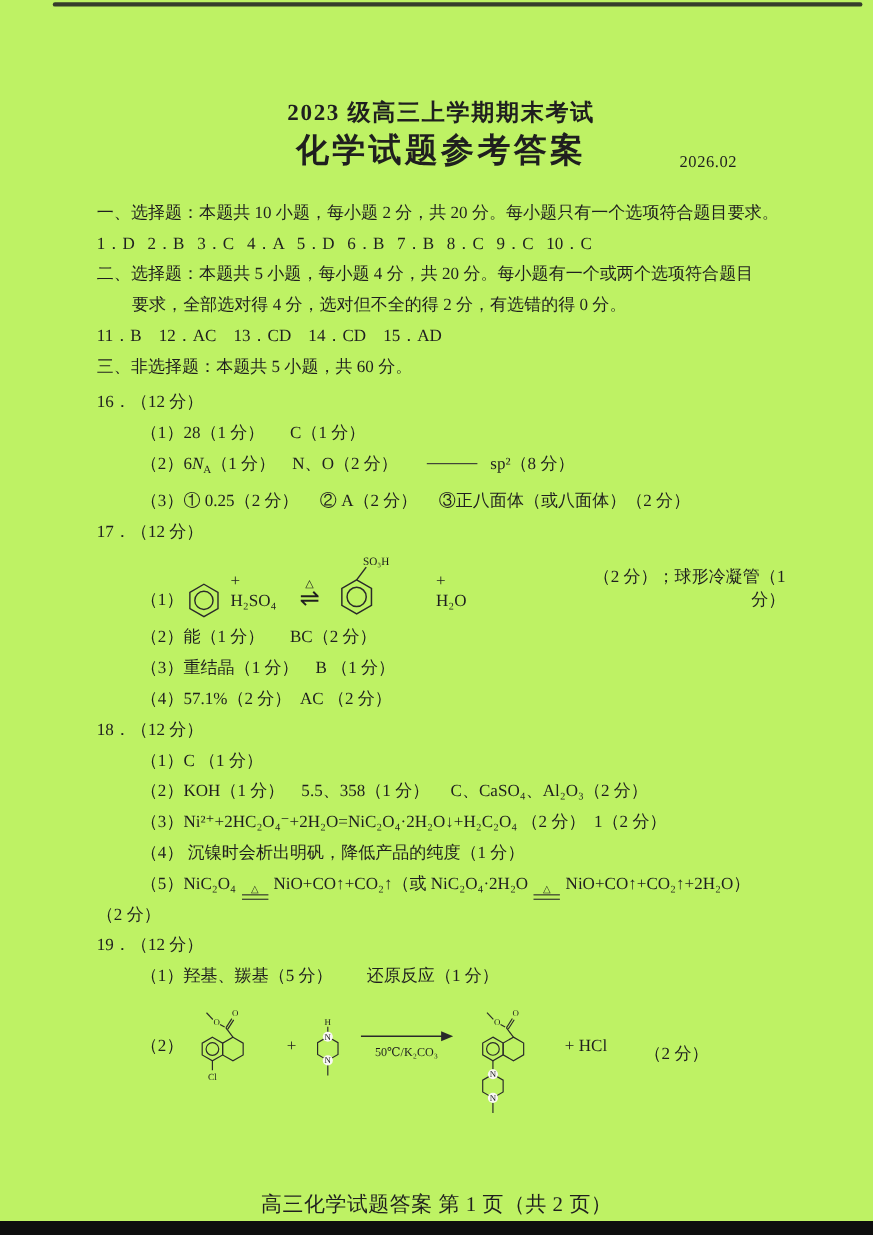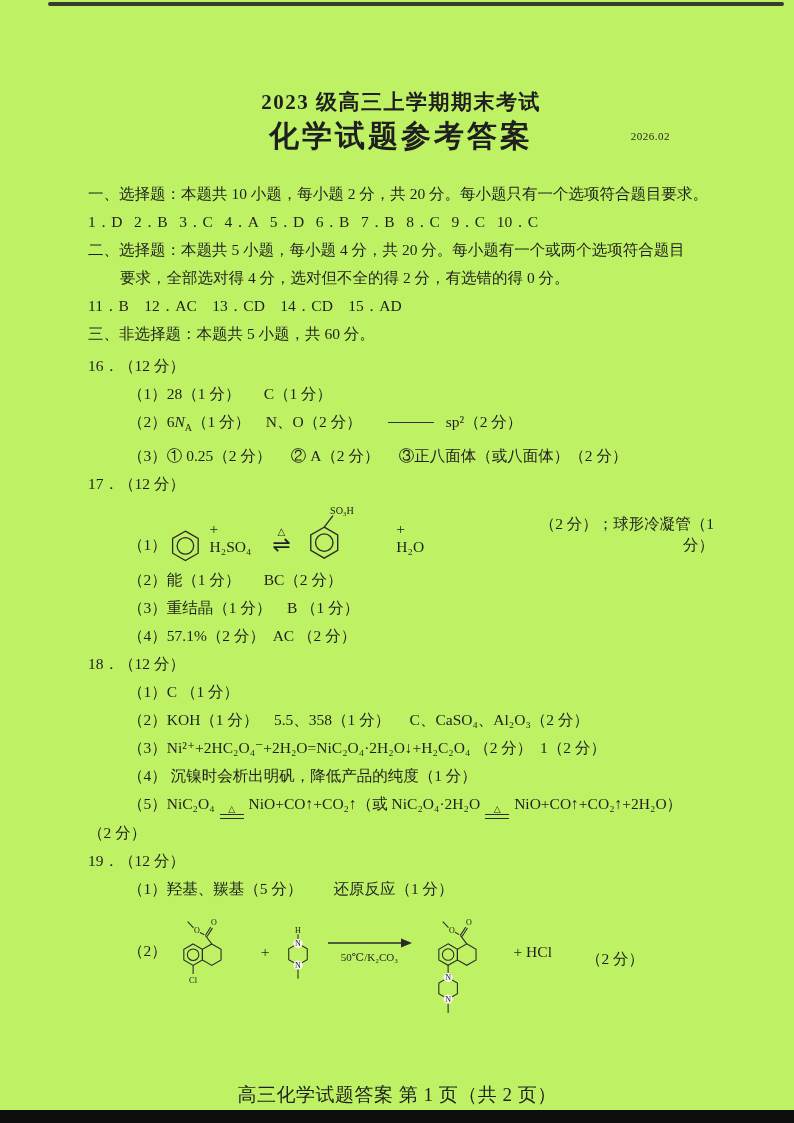--- a/index.html
+++ b/index.html
@@ -9,21 +9,21 @@
     background:#bef264; color:#1f1f1f; overflow:hidden;
     font-family:"Liberation Serif","DejaVu Serif",serif;
   }
   .scan-top { position:absolute; top:2px; left:48px; right:10px; height:4px;
     background:#232323; border-radius:2px; opacity:.88; }
   .scan-bottom { position:absolute; bottom:0; left:0; width:100%; height:13px; background:#0e0e0e; }
   .content { padding:88px 80px 0 88px; }
   .title { text-align:center; font-size:21px; font-weight:bold; letter-spacing:1.5px; }
   .subtitle-row { position:relative; height:44px; text-align:center; }
   .subtitle { font-size:30px; font-weight:900; letter-spacing:3px; display:inline-block; }
-  .date { position:absolute; right:44px; bottom:18px; font-size:11px; letter-spacing:.5px; }
+  .date { position:absolute; right:44px; bottom:3px; font-size:15px; letter-spacing:.5px; }
   .body-text { margin-top:20px; }
   .line { font-size:15.5px; line-height:28px; white-space:pre-wrap; }
   .sub { padding-left:40px; }
   .hang { padding-left:32px; }
   .qblock-gap { margin-top:4px; }
   .ital { font-style:italic; }
   sub { font-size:10px; }
   
   .eq-row { display:flex; align-items:flex-end; padding-left:40px; margin:3px 0 3px; font-size:15.5px; white-space:pre-wrap; }
   .eq-row .txt { padding-bottom:7px; }
@@ -67,21 +67,21 @@
       <div class="line">1．D   2．B   3．C   4．A   5．D   6．B   7．B   8．C   9．C   10．C</div>
 
       <div class="line">二、选择题：本题共 5 小题，每小题 4 分，共 20 分。每小题有一个或两个选项符合题目</div>
       <div class="line hang">要求，全部选对得 4 分，选对但不全的得 2 分，有选错的得 0 分。</div>
       <div class="line">11．B    12．AC    13．CD    14．CD    15．AD</div>
 
       <div class="line">三、非选择题：本题共 5 小题，共 60 分。</div>
 
       <div class="line qblock-gap">16．（12 分）</div>
       <div class="line sub">（1）28（1 分）      C（1 分）</div>
-      <div class="line sub"><span>（2）6</span><span class="ital">N</span><sub>A</sub><span>（1 分）    N、O（2 分）</span><span class="blank-line"></span><span>sp²（2 分）</span></div>
+      <div class="line sub"><span>（2）6</span><span class="ital">N</span><sub>A</sub><span>（1 分）    N、O（2 分）</span><span class="blank-line"></span><span>sp²（8 分）</span></div>
       <div class="line sub">（3）① 0.25（2 分）     ② A（2 分）     ③正八面体（或八面体）（2 分）</div>
 
       <div class="line">17．（12 分）</div>
       <div class="eq-row">
         <span class="txt">（1）</span>
         <svg width="38" height="38" viewBox="0 0 40 40">
           <g stroke="#2a2a2a" stroke-width="1.4" fill="none">
             <polygon points="20,6 33.9,14 33.9,30 20,38 6.1,30 6.1,14"></polygon>
             <circle cx="20" cy="22" r="9"></circle>
           </g>

